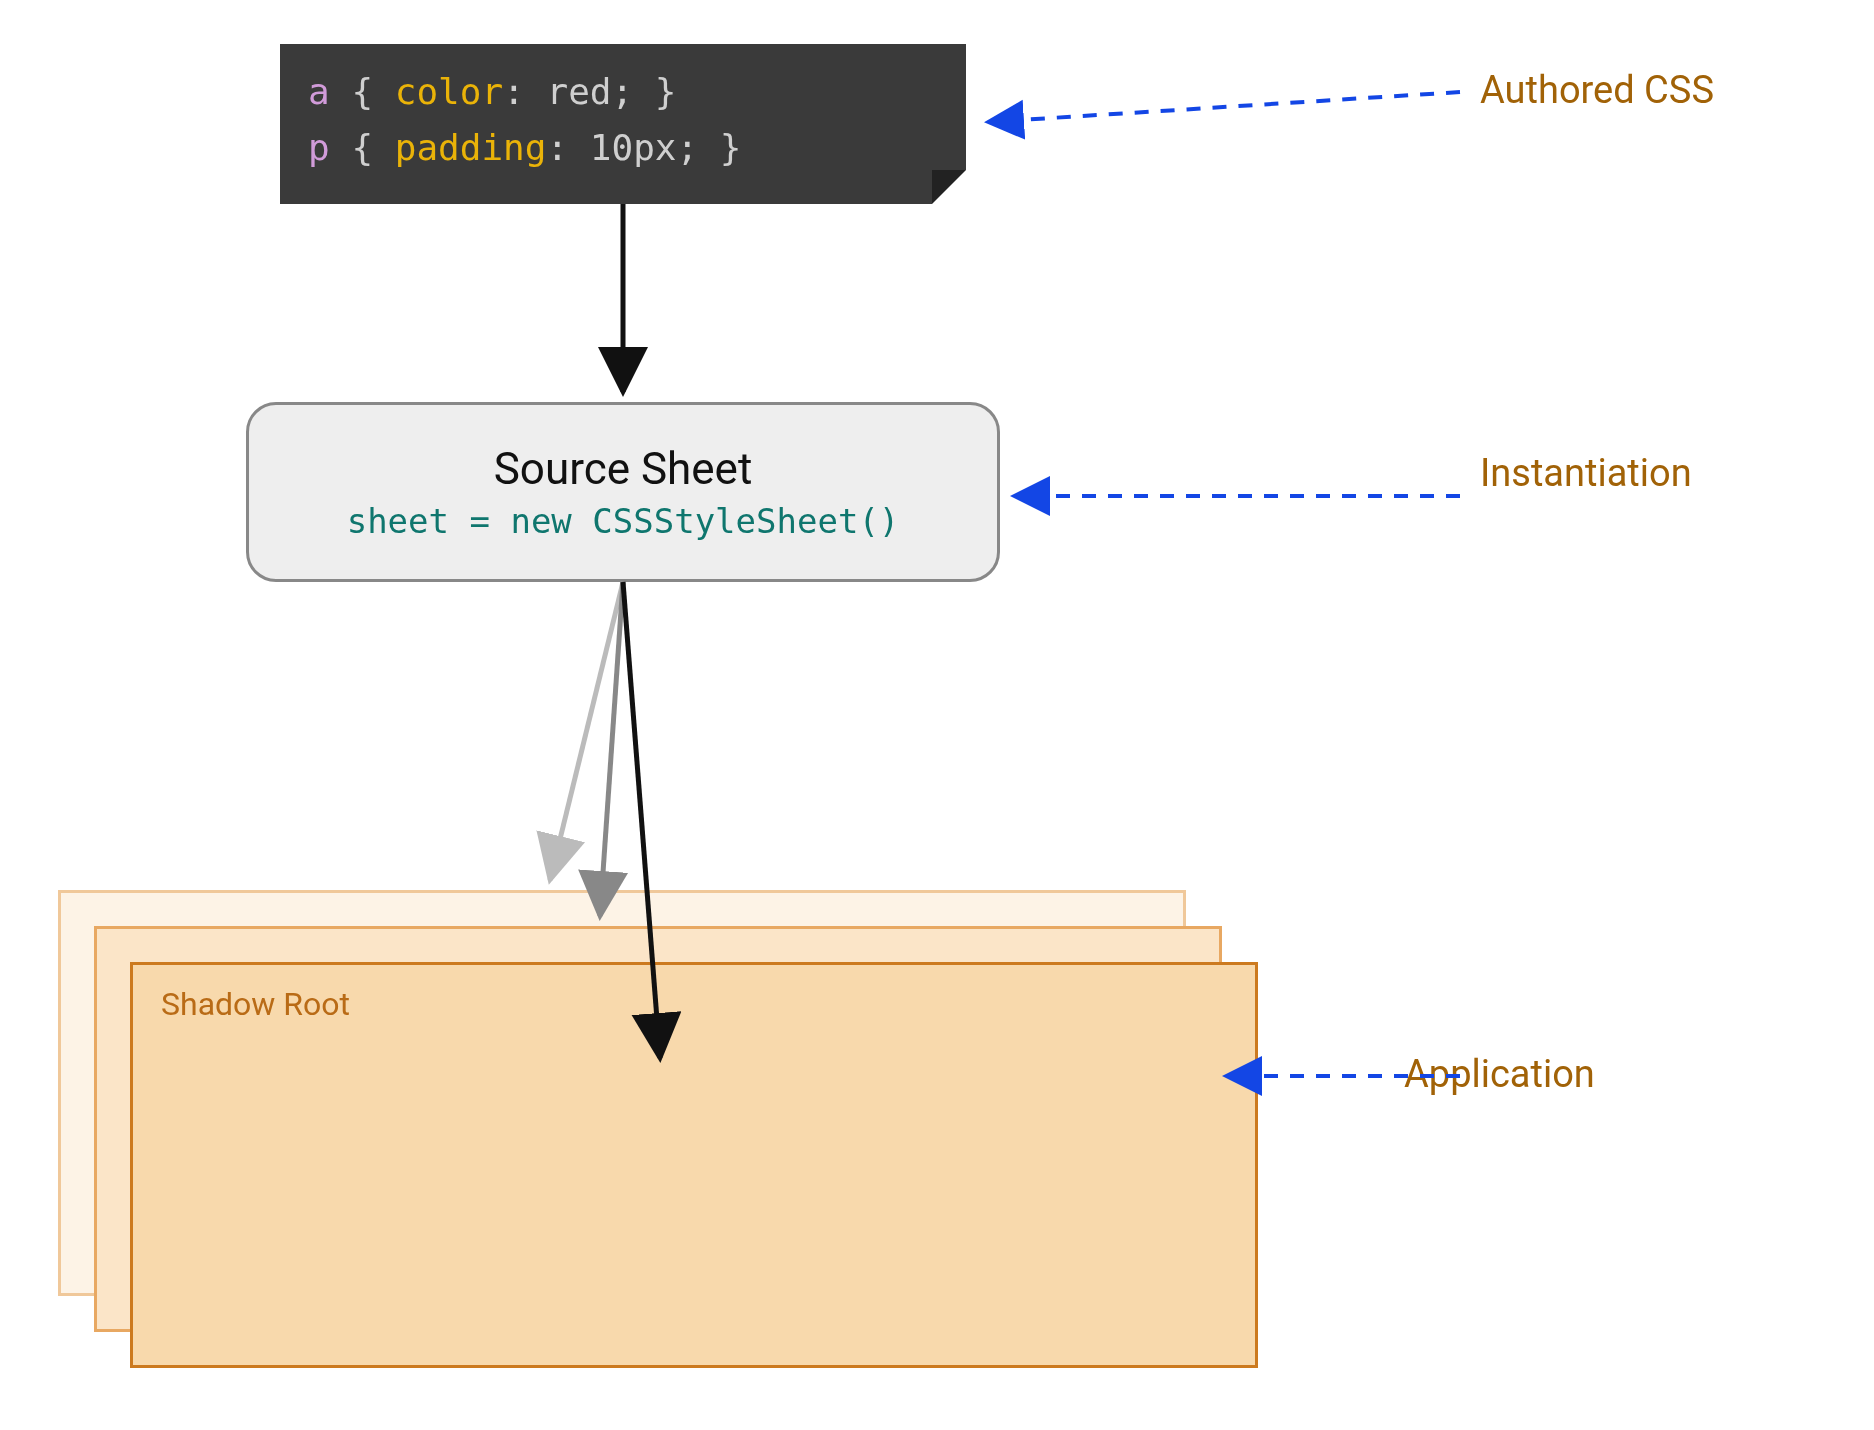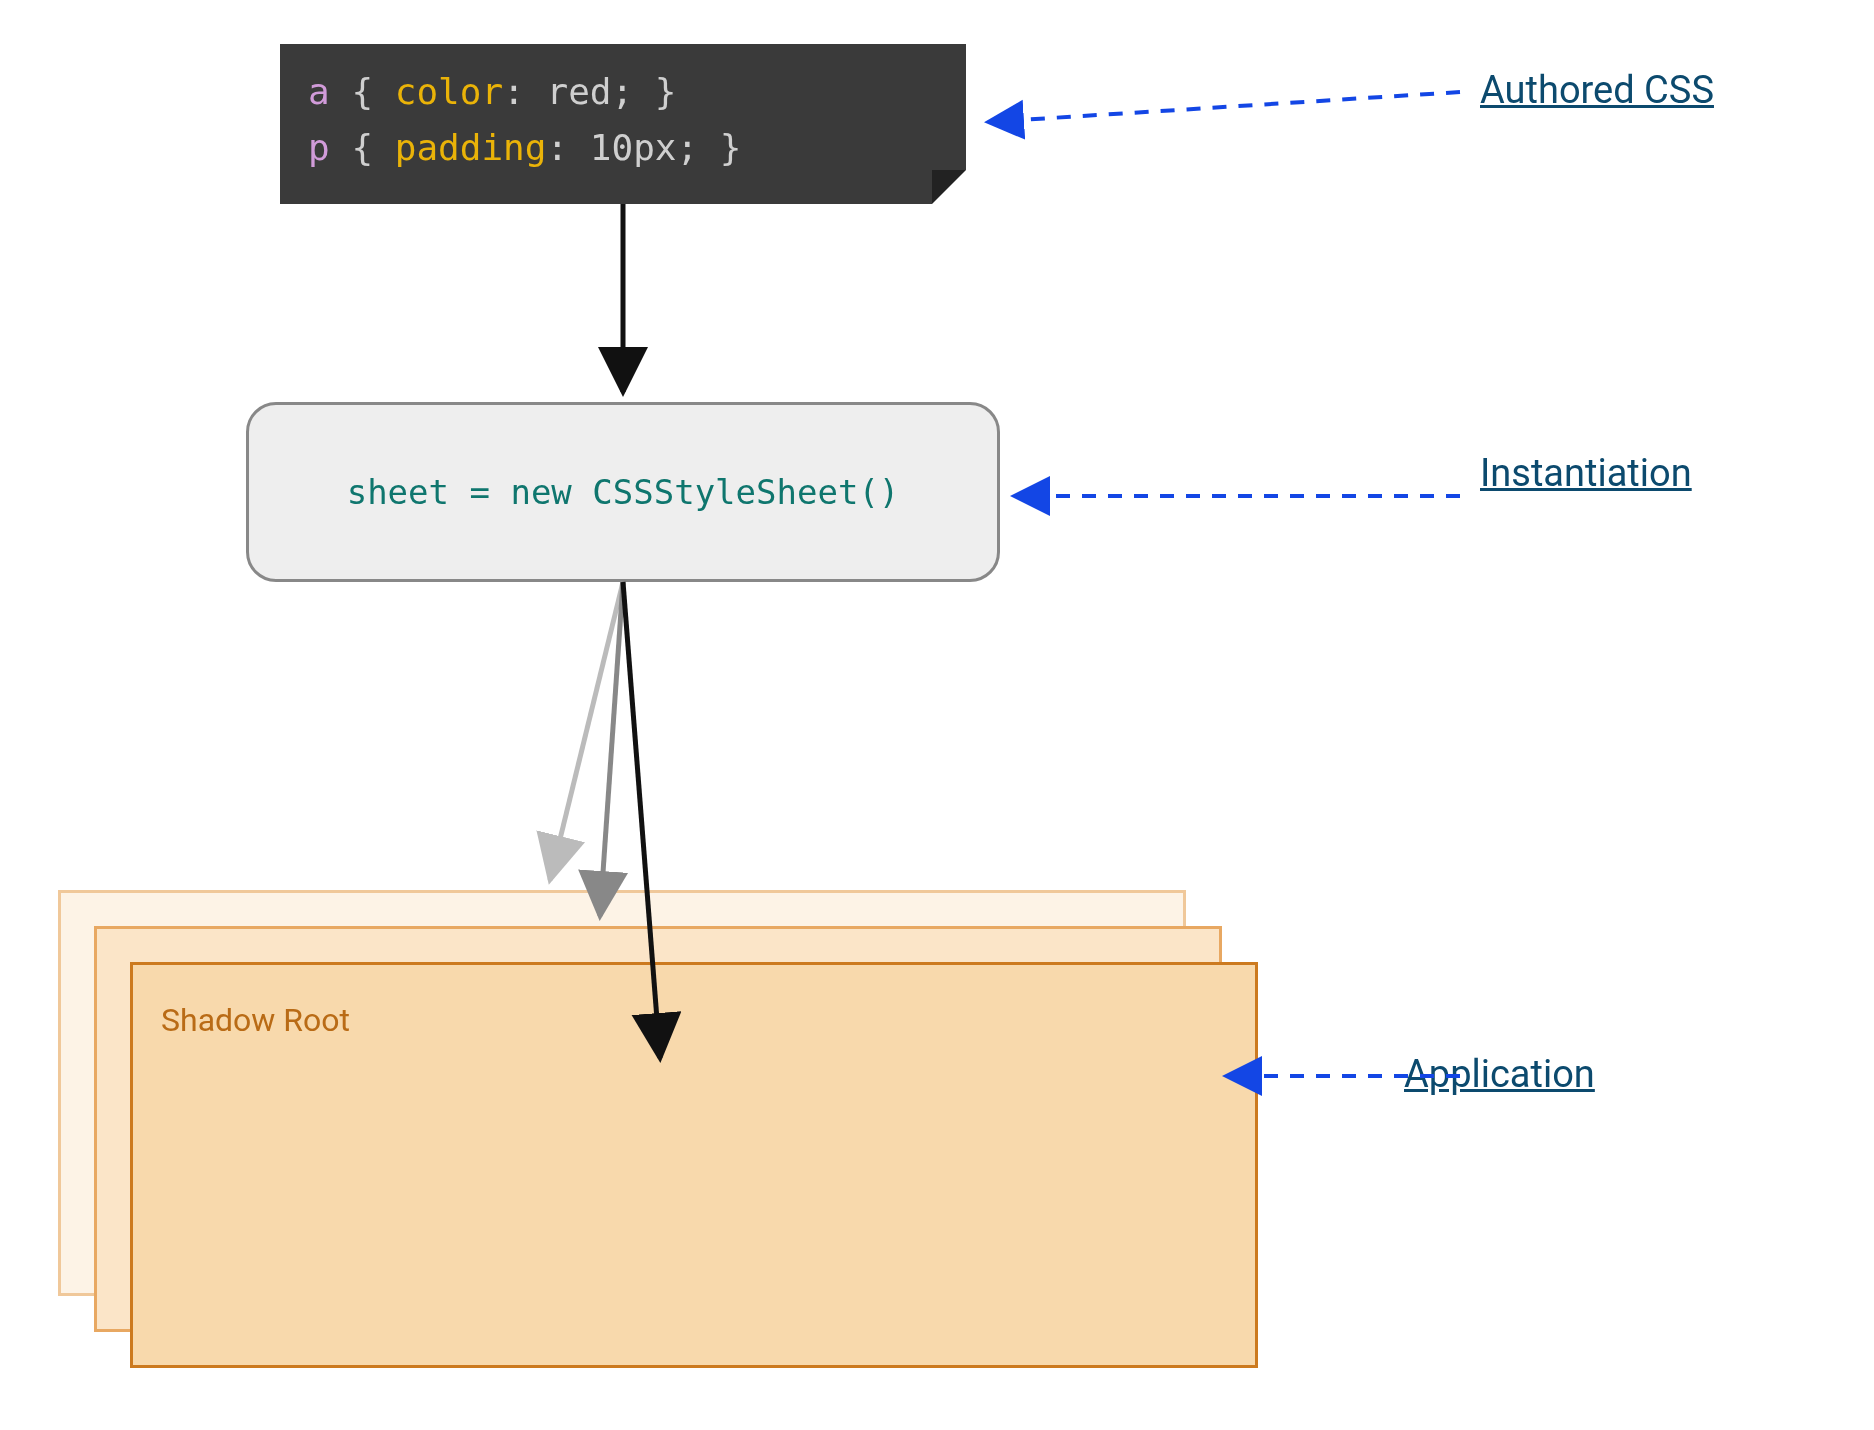--- a/index.html
+++ b/index.html
@@ -87,21 +87,21 @@
     left: 0; top: 0; width: 1128px; height: 406px;
     border-color: #f0c89a; background: #fdf3e6;
   }
   .shadow-layer.l2 {
     left: 36px; top: 36px; width: 1128px; height: 406px;
     border-color: #e8a862; background: #fbe5c8;
   }
   .shadow-layer.l3 {
     left: 72px; top: 72px; width: 1128px; height: 406px;
     border-color: #cc7a1f; background: #f8d9ac;
-    padding: 36px 28px;
+    padding: 20px 28px;
   }
   .shadow-label {
     font-size: 32px;
     color: #b96b16;
   }
 
   .adopted-box {
     position: absolute;
     left: 44px;
     top: 106px;
@@ -114,22 +114,21 @@
     flex-direction: column;
     align-items: center;
     justify-content: center;
     gap: 6px;
   }
 
   
   .annot {
     position: absolute;
     font-size: 38px;
-    color: #0c4a6e;
-    text-decoration: underline;
+    color: #a16207;
   }
 
   
   .overlay {
     position: absolute;
     left: 0; top: 0;
     width: 1874px;
     height: 1430px;
     pointer-events: none;
   }
@@ -145,20 +144,21 @@
       <span class="tok-brace"> { </span><span class="tok-prop">color</span><span class="tok-brace">: </span><span class="tok-val">red</span><span class="tok-brace">; }</span>
     </div>
     <div>
       <span class="tok-sel">p</span>
       <span class="tok-brace"> { </span><span class="tok-prop">padding</span><span class="tok-brace">: </span><span class="tok-val">10px</span><span class="tok-brace">; }</span>
     </div>
     <div class="fold"></div>
   </div>
 
   <div class="source-box">
+    <div class="box-title">Source Sheet</div>
     <div class="box-code">sheet = new CSSStyleSheet()</div>
   </div>
 
   <div class="shadow-stack">
     <div class="shadow-layer l1"></div>
     <div class="shadow-layer l2"></div>
     <div class="shadow-layer l3">
       <div class="shadow-label">Shadow Root</div>
     </div>
   </div>

